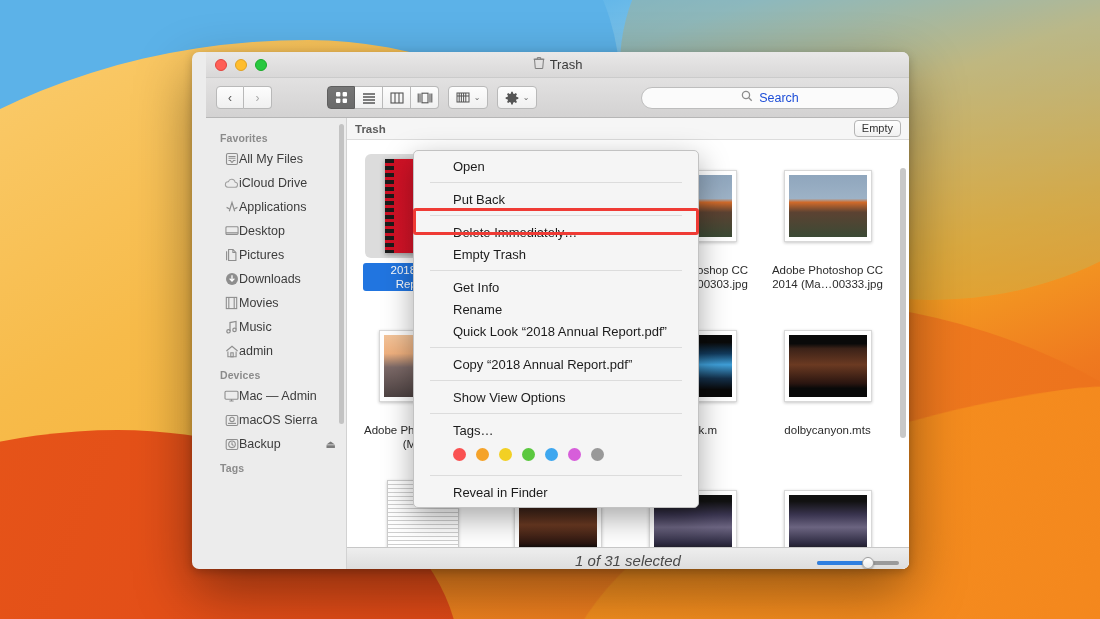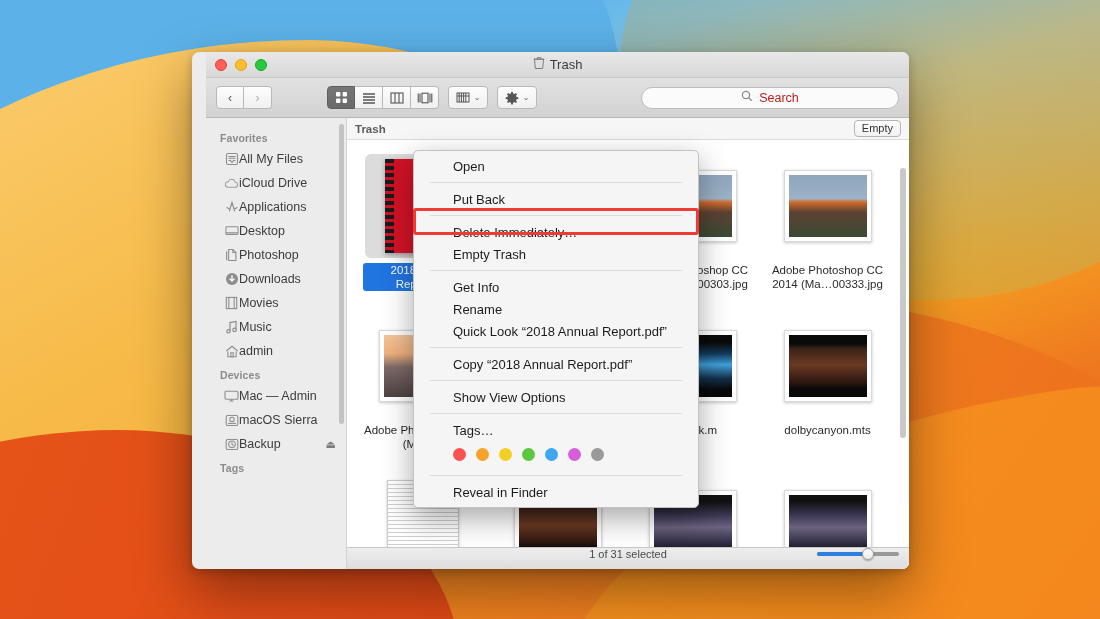--- a/index.html
+++ b/index.html
@@ -87,21 +87,21 @@
   .viewseg .btn:first-child{ border-radius:4px 0 0 4px; }
   .viewseg .btn:last-child { border-radius:0 4px 4px 0; }
   .viewseg .btn + .btn { border-left:none; }
   .viewseg .btn.active { background: linear-gradient(#767676,#6a6a6a); color:#fff; border-color:#5f5f5f; }
   .drop { border-radius:4px; padding:0 6px; gap:4px; width:auto; min-width:40px; }
   .chev { font-size:8px; color:#6a6a6a; }
   .searchbox {
     margin-left:auto; width:258px; height:22px; border-radius:11px;
     background:#fbfbfb; border:1px solid #bdbdbd;
     display:flex; align-items:center; justify-content:center; gap:6px;
-    color:#b91c1c; font-size:12.5px;
+    color:#1d4ed8; font-size:12.5px;
   }
 
   
   .wbody { flex:1; display:flex; min-height:0; background:#fff; }
 
   
   .sidebar {
     width: 141px; flex:0 0 141px;
     background:#ececec; border-right:1px solid #d2d2d2;
     padding-top:8px; overflow:hidden; position:relative;
@@ -181,22 +181,22 @@
   }
   .genericdoc::after{ content:""; position:absolute; left:-3px; top:-3px; width:10px; height:12px; background:#222; }
 
   .vscroll { position:absolute; right:3px; top:28px; width:6px; height:270px; border-radius:3px; background:#c8c8c8; }
 
   
   .statusbar {
     height:22px; flex:0 0 22px;
     background:linear-gradient(#eeeeee,#dddddd);
     border-top:1px solid #c7c7c7;
-    display:flex; align-items:flex-start; justify-content:center;
-    position:relative; font-size:11px; color:#4a4a4a;
+    display:flex; align-items:flex-end; justify-content:center;
+    position:relative; font-size:15px; color:#4a4a4a;font-style:italic;
   }
   .slider { position:absolute; right:10px; width:82px; height:12px; display:flex; align-items:center; }
   .slider .track { width:100%; height:4px; border-radius:2px; background:#9a9a9a; }
   .slider .fill { position:absolute; left:0; height:4px; border-radius:2px; background:#2f7fe0; }
   .slider .knob { position:absolute; width:12px; height:12px; border-radius:50%;
     background:linear-gradient(#fff,#ebebeb); border:1px solid #9d9d9d; box-shadow:0 1px 2px rgba(0,0,0,.3); }
 
   
   #ctxmenu {
     position:absolute; left:413px; top:150px; width:286px;
@@ -354,21 +354,21 @@
         </div>
 
         <div class="sb-item">
           <span class="sb-ico">
             <svg width="13" height="14" viewBox="0 0 13 14" fill="none" stroke="#8e8e8e" stroke-width="1.1">
               <path d="M3.6 1.5h4.3l3 2.9v8.1H3.6z"></path>
                 <path d="M7.9 1.5v3h3"></path>
                 <path d="M1.6 3.3v8.9"></path>
             </svg>
             </span>
-          <span class="sb-label">Photoshop</span>
+          <span class="sb-label">Pictures</span>
         </div>
 
         <div class="sb-item">
           <span class="sb-ico">
             <svg width="14" height="14" viewBox="0 0 14 14" fill="#8e8e8e">
               <circle cx="7" cy="7" r="6"></circle>
                 <path d="M7 3.3v5.2M4.6 6.6L7 9l2.4-2.4" stroke="#fff" stroke-width="1.3" fill="none"></path>
             </svg>
             </span>
           <span class="sb-label">Downloads</span>

